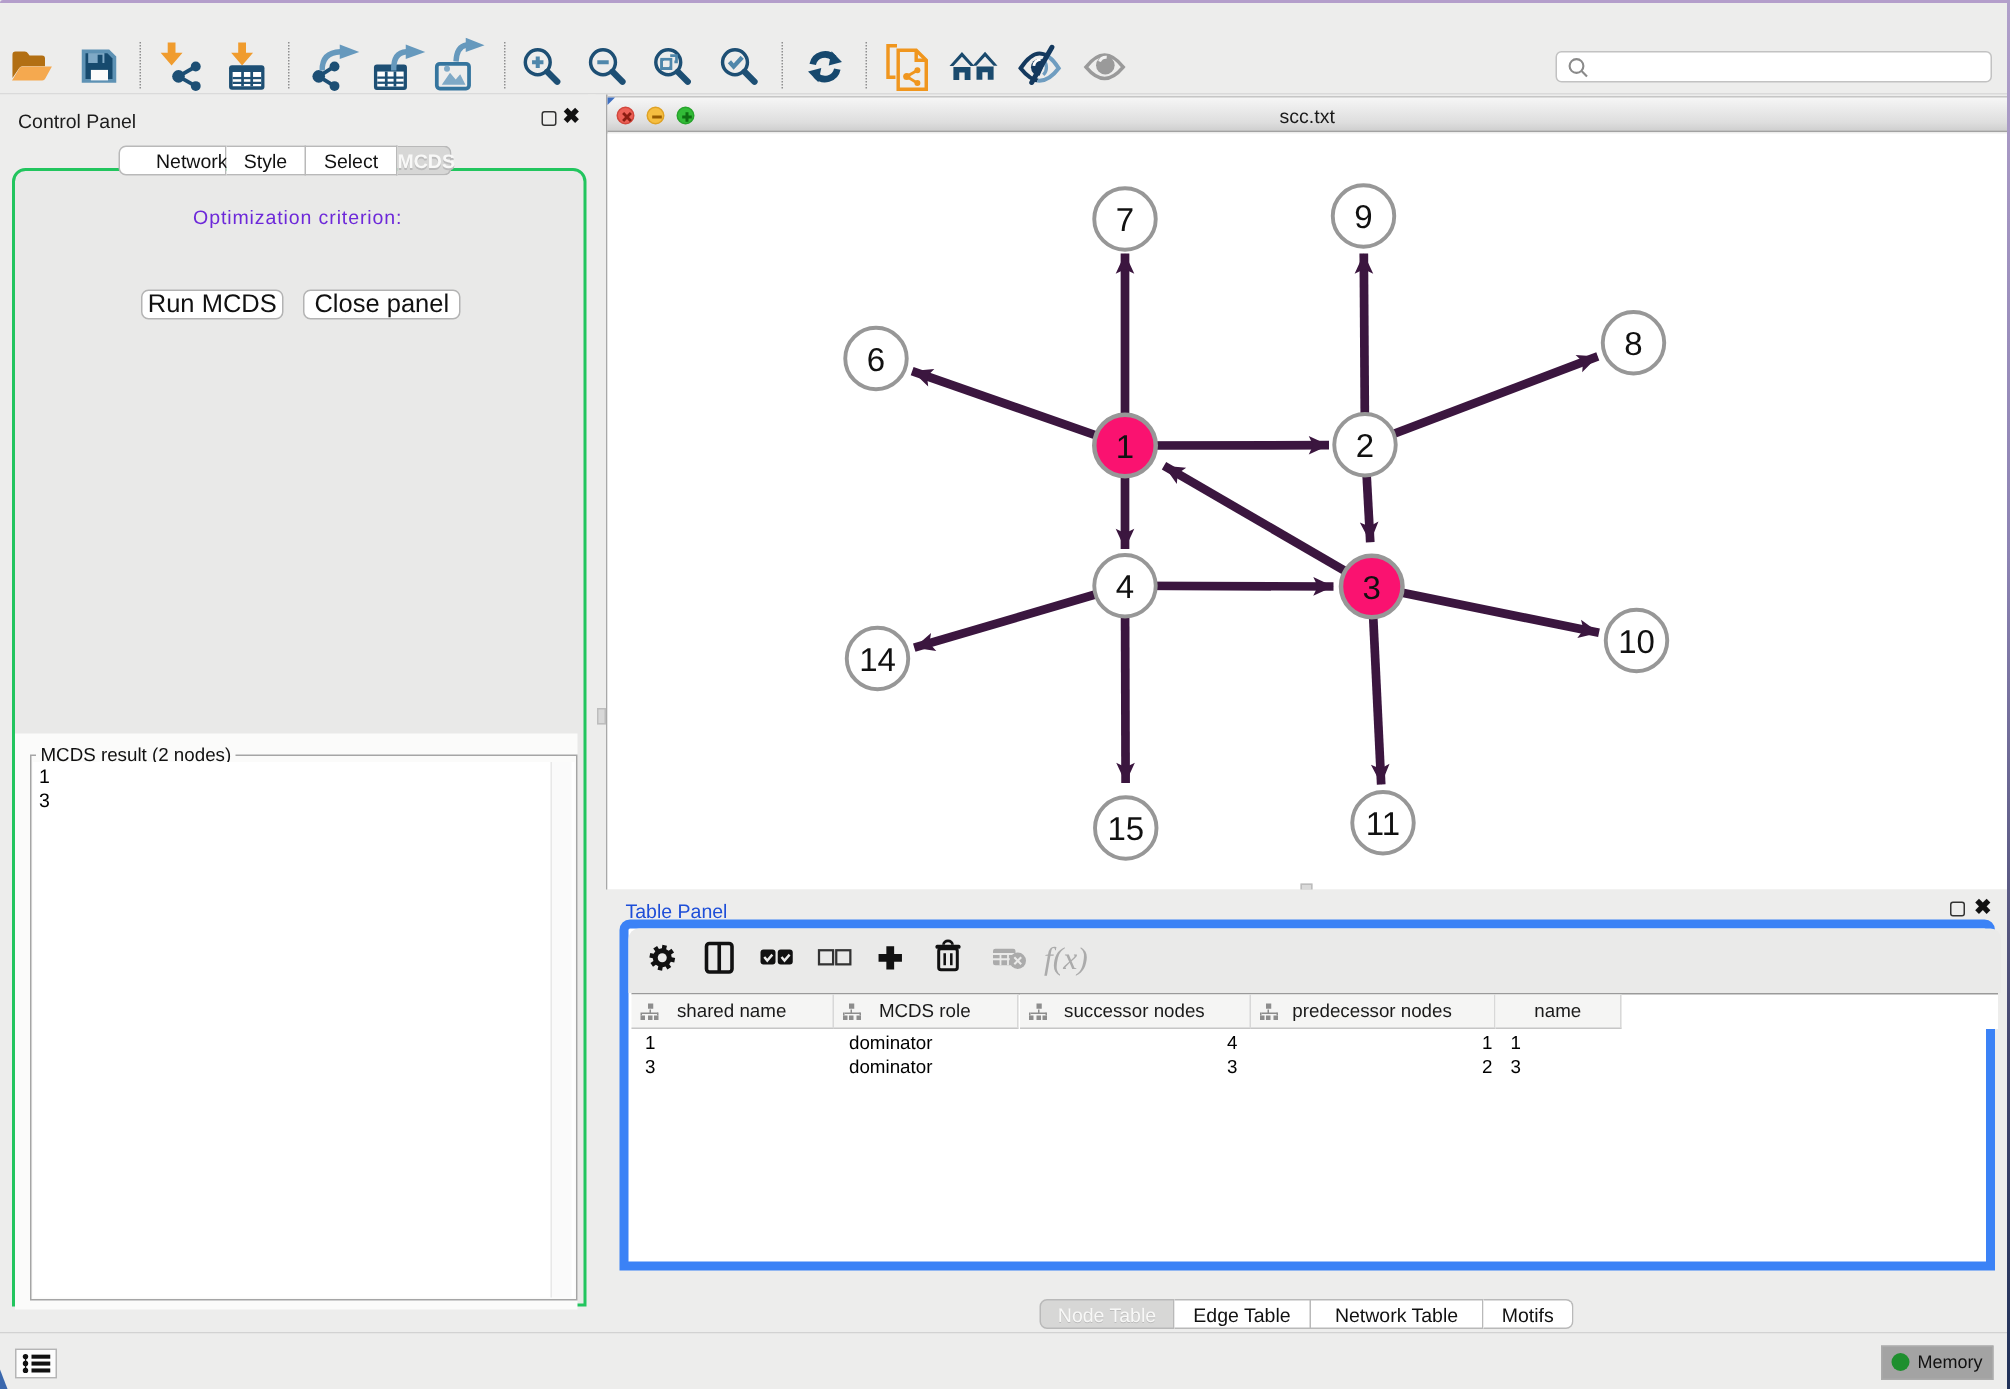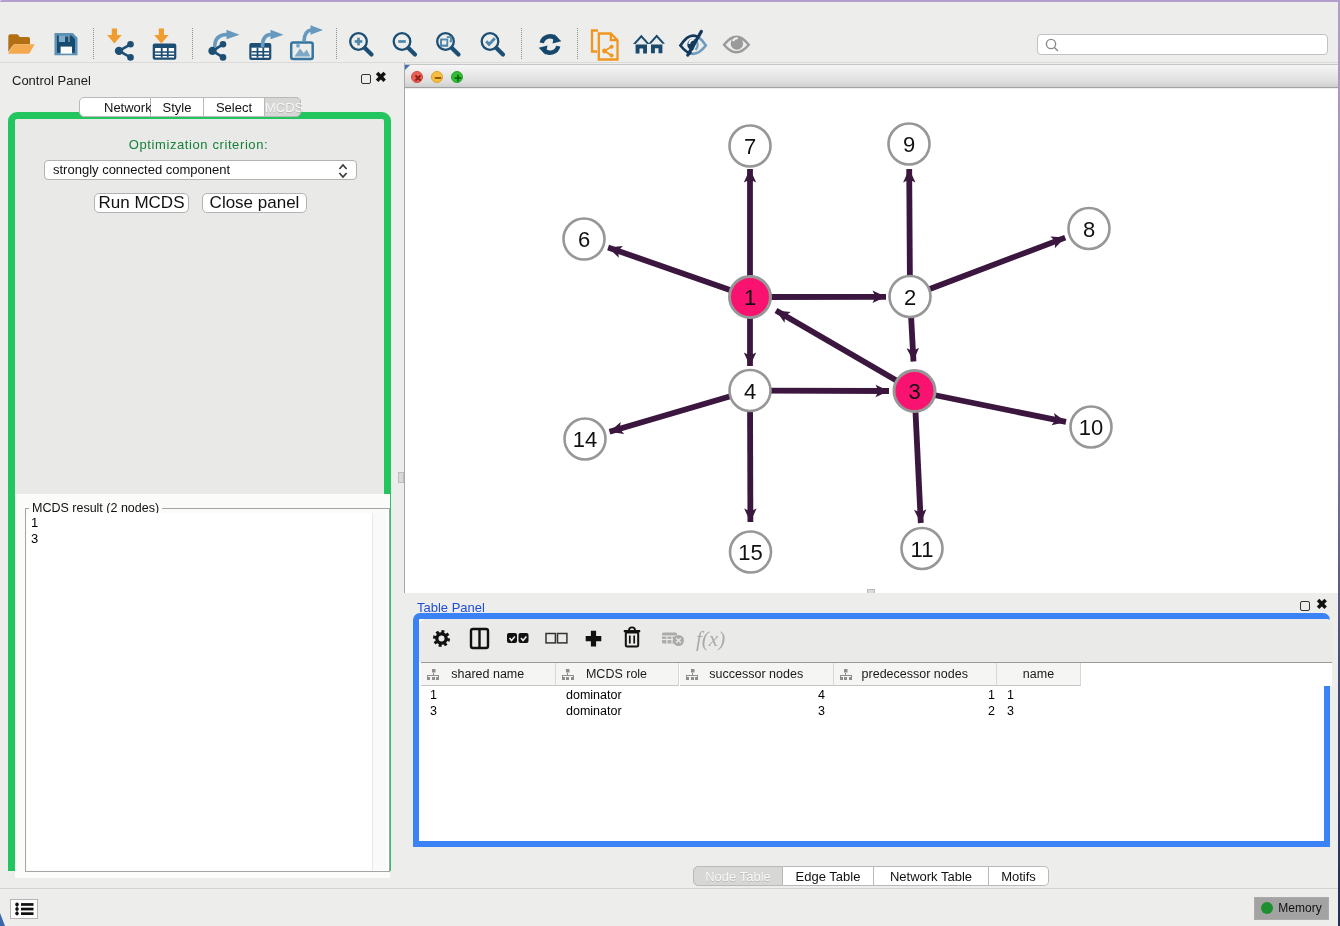--- a/index.html
+++ b/index.html
@@ -10,29 +10,29 @@
 #rightline{position:absolute;right:0;top:0;width:2px;height:926px;background:linear-gradient(#b09fca,#8d84b4 40%,#44476f 75%,#1f3058);}
 #titlebar{position:absolute;left:0;top:2px;width:1340px;height:22px;background:#f6f6f6;border-bottom:1px solid #cecece;border-top-left-radius:7px;border-top-right-radius:7px;}
 .tl{position:absolute;top:7px;width:12px;height:12px;border-radius:50%;background:#e3e3e3;border:1px solid #c8c8c8;}
 #wtitle{position:absolute;top:6px;left:0;width:100%;text-align:center;font-size:13px;letter-spacing:0.4px;color:#a2a2a2;}
 #toolbar{position:absolute;left:0;top:25px;width:1340px;height:38px;background:#ededec;border-bottom:1px solid #dadada;}
 .sep{position:absolute;top:3px;height:31px;width:0;border-left:1px dotted #8f8f8f;}
 #search{position:absolute;left:1037px;top:9px;width:291px;height:21px;background:#fff;border:1px solid #c2c2c2;border-radius:4px;}
 
 #cpanel{position:absolute;left:0;top:63px;width:397px;height:827px;background:#ededec;}
 #cphead{position:absolute;left:12px;top:10px;font-size:13px;color:#1c1c1c;}
-#cpbody{position:absolute;left:8px;top:49px;width:383px;height:759px;background:#e9e9e8;border:7px solid #22c55e;border-radius:9px 9px 0 0;}
+#cpbody{position:absolute;left:8px;top:49px;width:383px;height:759px;background:#e9e9e8;border:2px solid #22c55e;border-radius:9px 9px 0 0;}
 #cpwhite{position:absolute;left:0px;top:375px;width:375px;height:384px;background:#fbfbfa;}
 .tabs{position:absolute;display:flex;height:20px;}
 .tab{height:20px;line-height:19px;background:#fff;border:1px solid #b9b9b9;border-left:none;font-size:13px;text-align:center;color:#111;padding:0;}
 .tab.first{border-left:1px solid #b9b9b9;border-radius:5px 0 0 5px;}
 .tab.last{border-radius:0 5px 5px 0;}
 .tab.sel{background:#d7d7d6;color:#f8f8f7;text-shadow:0 1px 0 #bbb;}
 #cptabs{left:79px;top:34px;}
-#optlabel{position:absolute;left:0;top:74px;width:397px;text-align:center;font-size:13px;letter-spacing:0.6px;color:#15803d;}
+#optlabel{position:absolute;left:0;top:74px;width:397px;text-align:center;font-size:13px;letter-spacing:0.6px;color:#6d28d9;}
 #combo{position:absolute;left:44px;top:97px;width:313px;height:20px;background:#fff;border:1px solid #b3b3b3;border-radius:4px;font-size:13px;line-height:18px;padding-left:8px;color:#111;}
 .btn{position:absolute;top:130px;height:20px;background:#fff;border:1px solid #b3b3b3;border-radius:5px;font-size:17px;text-align:center;line-height:18px;color:#111;}
 #legend{position:absolute;left:3px;top:-8px;background:#fbfbfa;padding:0 3px;font-size:12.5px;color:#111;}
 #ta{position:absolute;left:1px;top:4px;width:361px;height:357px;background:#fff;font-size:13px;color:#000;padding:2px 0 0 4px;line-height:16px;}
 #tascroll{position:absolute;right:2px;top:0px;width:14px;height:357px;background:#fafafa;border-left:1px solid #e8e8e8;}
 
 #vdiv{position:absolute;left:392px;top:63px;width:13px;height:827px;background:#ededec;}
 #vline{position:absolute;left:12px;top:0;width:1px;height:530px;background:#a8a8a8;}
 #vhandle{position:absolute;left:6px;top:409px;width:6px;height:11px;background:#d8d8d8;border:1px solid #bdbdbd;}
 
@@ -236,27 +236,23 @@
         <div id="fieldset2" style="position:absolute;left:10px;top:14px;width:365px;height:364px;border:1px solid #a5a5a5;">
           <div id="legend">MCDS result (2 nodes)</div>
           <div id="ta">1<br>3<div id="tascroll"></div></div>
         </div>
       </div>
     </div>
     <div class="tabs" id="cptabs">
       <div class="tab first" style="width:72px;padding-left:24px;">Network</div>
       <div class="tab" style="width:53px;">Style</div>
       <div class="tab" style="width:61px;">Select</div>
-      <div class="tab last sel" style="width:36px;">MCDS</div>
+      <div class="tab last sel" style="width:36px;font-weight:bold;">MCDS</div>
     </div>
     <div id="optlabel">Optimization criterion:</div>
-    <div id="combo">strongly connected component<svg width="12" height="16" viewBox="0 0 12 16" style="position:absolute;right:7px;top:2px;">
-          <path d="M2.4,6 L6,2 L9.6,6" fill="none" stroke="#3c3c3c" stroke-width="1.7"></path>
-          <path d="M2.4,10 L6,14 L9.6,10" fill="none" stroke="#3c3c3c" stroke-width="1.7"></path>
-        </svg></div>
     <div class="btn" style="left:94px;width:95px;">Run MCDS</div>
     <div class="btn" style="left:202px;width:105px;">Close panel</div>
   </div>
 
   <div id="vdiv">
       <div id="vline"></div>
       <div id="vhandle"></div>
     </div>
 
   <div id="netf">
@@ -264,20 +260,21 @@
       <div id="bluecorner"></div>
       <div class="light" style="left:6px;background:#ec6056;border:1px solid #d2473d;"><svg width="12" height="12" viewBox="0 0 12 12">
             <path d="M3.4,3.4 L8.6,8.6 M8.6,3.4 L3.4,8.6" stroke="#8c1d12" stroke-width="1.9"></path>
           </svg></div>
       <div class="light" style="left:26px;background:#f6be40;border:1px solid #dfa225;"><svg width="12" height="12" viewBox="0 0 12 12">
             <path d="M2.8,6 H9.2" stroke="#985c00" stroke-width="2"></path>
           </svg></div>
       <div class="light" style="left:46px;background:#32bb37;border:1px solid #27a32c;"><svg width="12" height="12" viewBox="0 0 12 12">
             <path d="M2.8,6 H9.2 M6,2.8 V9.2" stroke="#0e6e12" stroke-width="2"></path>
           </svg></div>
+      <div id="ntext">scc.txt</div>
     </div>
     <div id="canvas">
       <svg id="graph" width="933" height="504" viewBox="0 0 933 504">
         <defs>
           <marker id="arr" viewBox="0 0 10 10" refX="10" refY="5" markerWidth="18.5" markerHeight="13.5" markerUnits="userSpaceOnUse" orient="auto">
             <path d="M0,0.4 L10,5 L0,9.6 L2.2,5 z" fill="#3b163f"></path>
           </marker>
         </defs>
         <g stroke="#3b163f" stroke-width="5.8" fill="none">
           <line x1="345" y1="208" x2="345" y2="80" marker-end="url(#arr)"></line>

